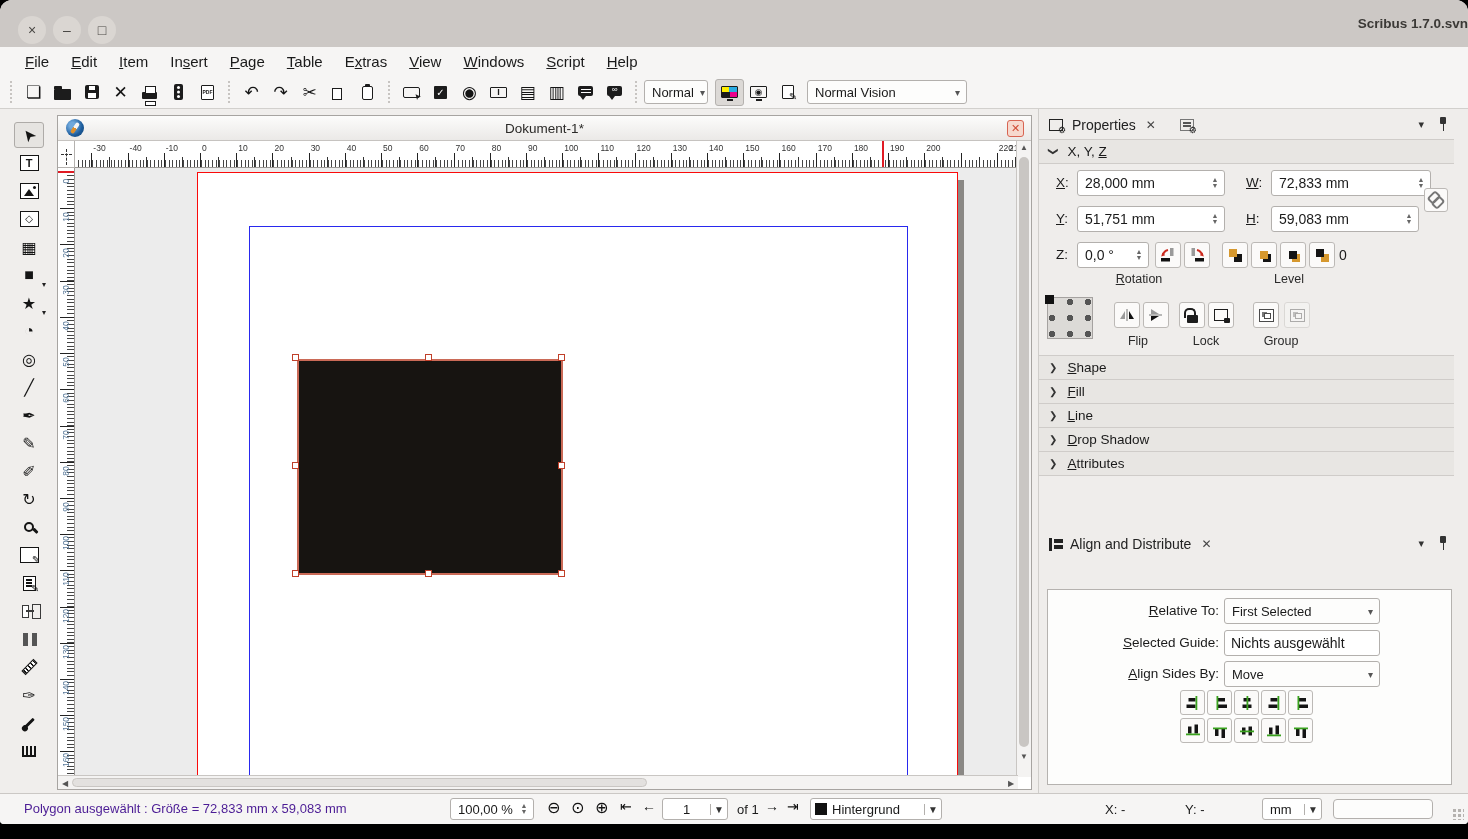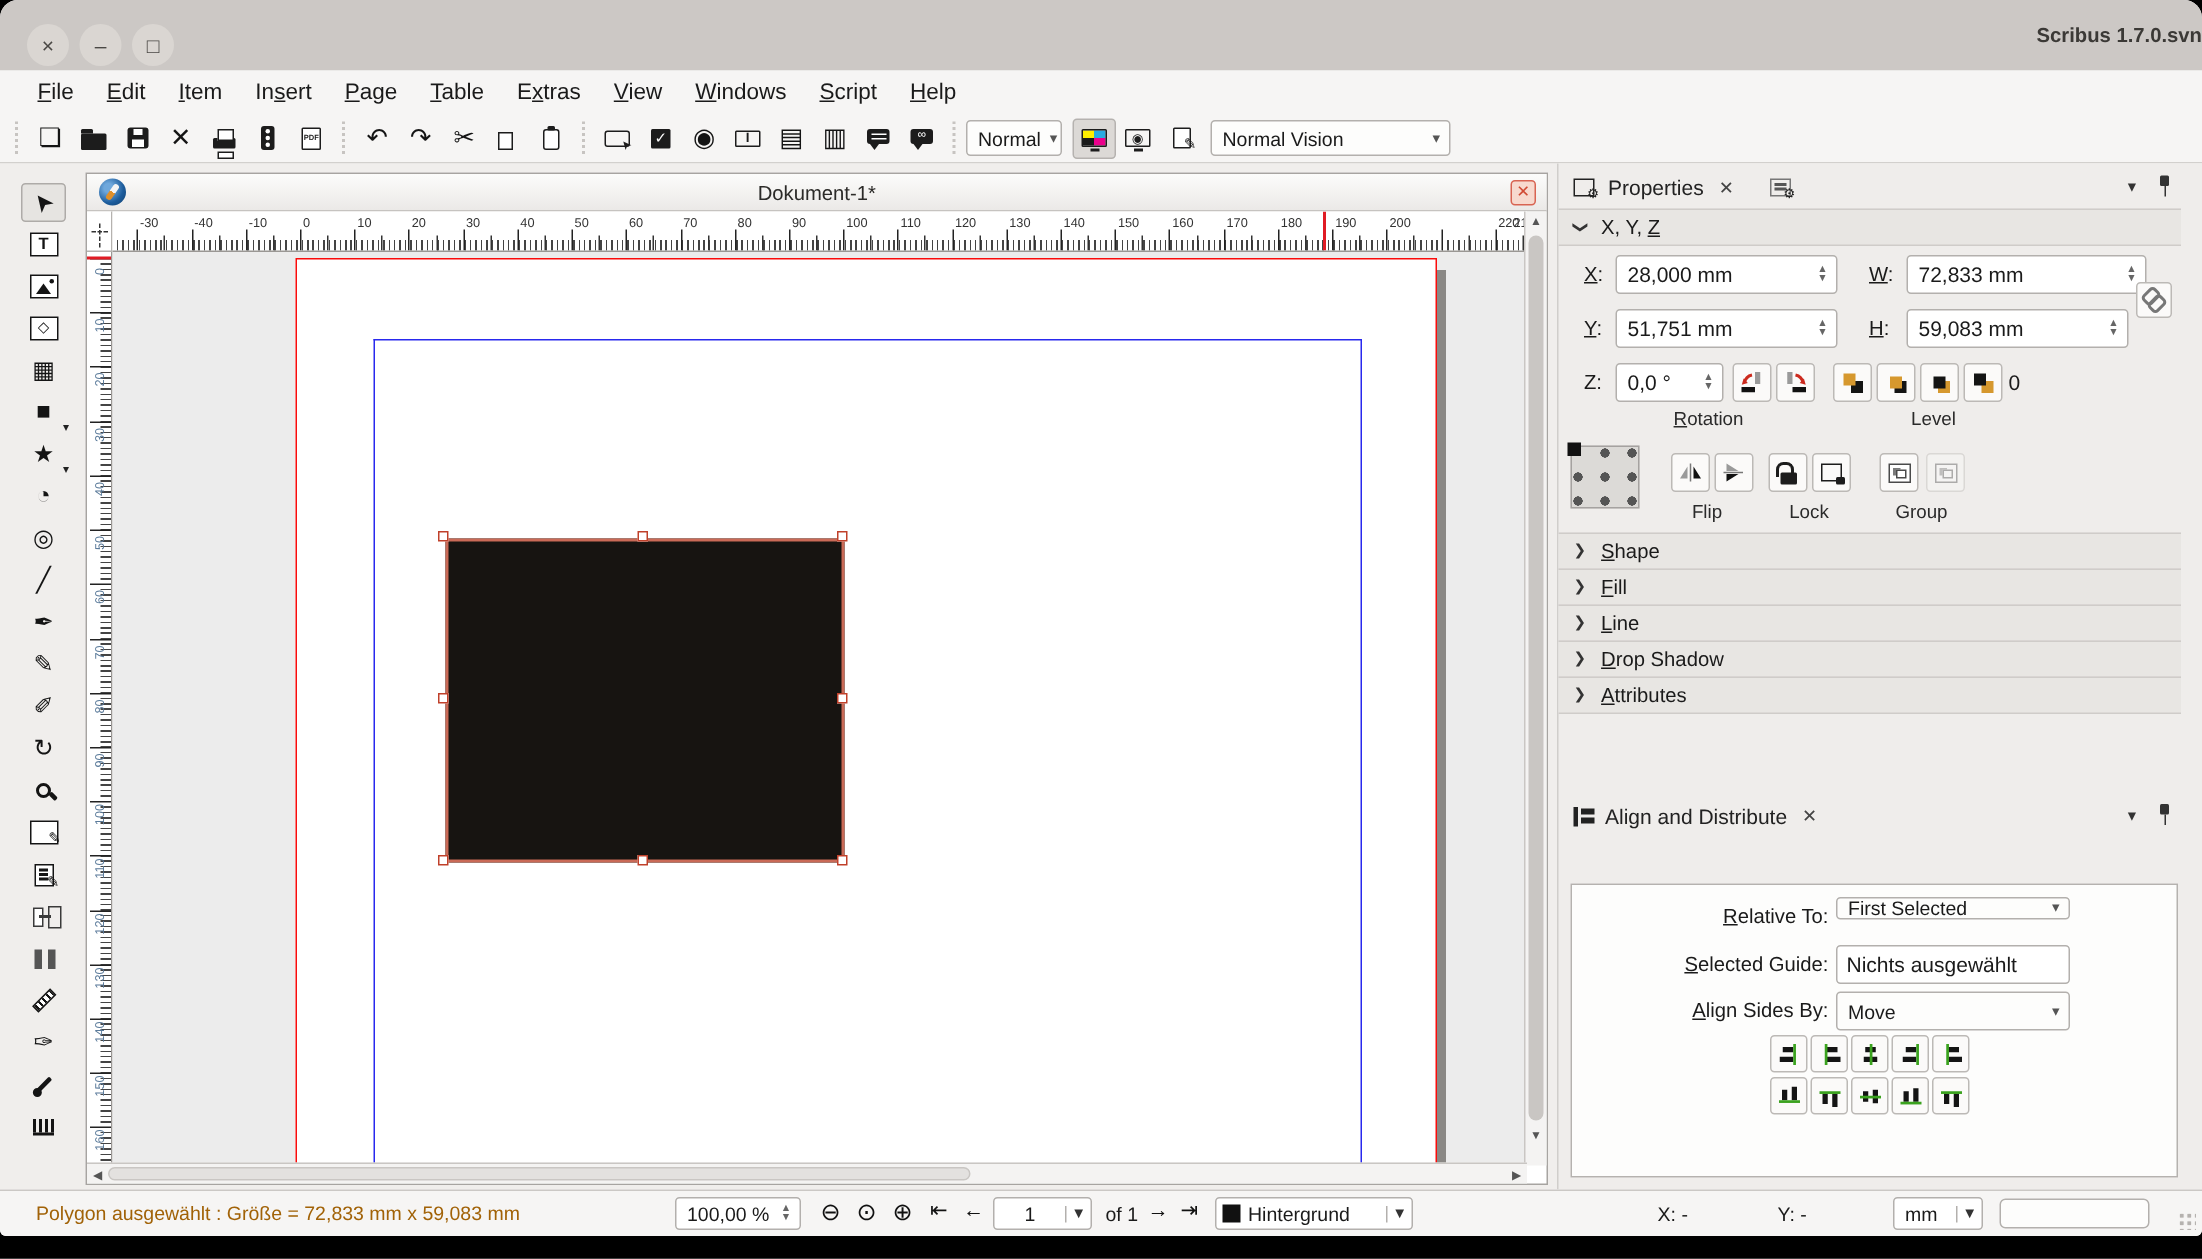--- a/index.html
+++ b/index.html
@@ -117,21 +117,21 @@
   .tabs { position:absolute; display:flex; font-size:14px; }
   .tab { padding:5px 16px 6px; border:1px solid #b5b2af; border-bottom:none; background:#e4e2df; margin-right:2px;
          border-radius:3px 3px 0 0; color:#333; }
   .tab.active { background:#fdfdfc; position:relative; z-index:2; }
   #align-box { position:absolute; left:8px; right:16px; top:480px; height:196px; background:#fdfdfc; border:1px solid #b5b2af; }
   .abtn { position:absolute; width:25px; height:25px; border:1px solid #bcb9b6; border-radius:3px; background:#fbfaf9;
           display:flex; align-items:center; justify-content:center; }
 
   
   #statusbar { position:absolute; left:0; right:0; bottom:0; height:31px; background:#f6f5f4; border-top:1px solid #cbc8c5; font-size:13px; }
-  #status-msg { position:absolute; left:24px; top:7px; color:#a16207; }
+  #status-msg { position:absolute; left:24px; top:7px; color:#4c1d95; }
   .st-icon { position:absolute; top:4px; font-size:16px; color:#111; }
   #resize-grip { position:absolute; right:4px; bottom:4px; width:12px; height:12px;
       background:radial-gradient(circle,#b5b2af 1.5px,transparent 1.6px); background-size:5px 5px; }
 
   
   .ic { position:relative; display:inline-block; }
   .s-folder { width:17px; height:11px; background:#1c1c1c; border-radius:1px; margin-top:4px; }
   .s-folder::before { content:""; position:absolute; top:-3px; left:0; width:8px; height:3px; background:#1c1c1c; border-radius:1px 1px 0 0; }
   .s-floppy { width:14px; height:14px; background:#1c1c1c; border-radius:2px; }
   .s-floppy::before { content:""; position:absolute; top:1px; left:4px; width:6px; height:4px; background:#fff; }
@@ -710,21 +710,21 @@
       
       <div class="panel-head" style="position:absolute;left:0;right:0;top:421px">
         <span class="ic s-alignhdr"></span>
         <span style="margin-left:9px">Align and Distribute</span>
         <span class="close-x">✕</span>
         <span class="head-arrow">▾</span>
         <span class="s-pin"></span>
       </div>
       <div id="align-box">
         <span class="flabel" style="right:232px;top:13px"><u>R</u>elative To:</span>
-        <div class="combo" style="position:absolute;left:176px;top:8px;width:156px;height:15px">
+        <div class="combo" style="position:absolute;left:176px;top:8px;width:156px;height:26px">
           <span>First Selected</span>
           <span class="arrow">▾</span>
         </div>
         <span class="flabel" style="right:232px;top:45px"><u>S</u>elected Guide:</span>
         <div class="spinbox" style="left:176px;top:40px;width:156px;padding-left:6px">
           <span>Nichts ausgewählt</span>
         </div>
         <span class="flabel" style="right:232px;top:76px"><u>A</u>lign Sides By:</span>
         <div class="combo" style="position:absolute;left:176px;top:71px;width:156px;height:26px">
           <span>Move</span>

